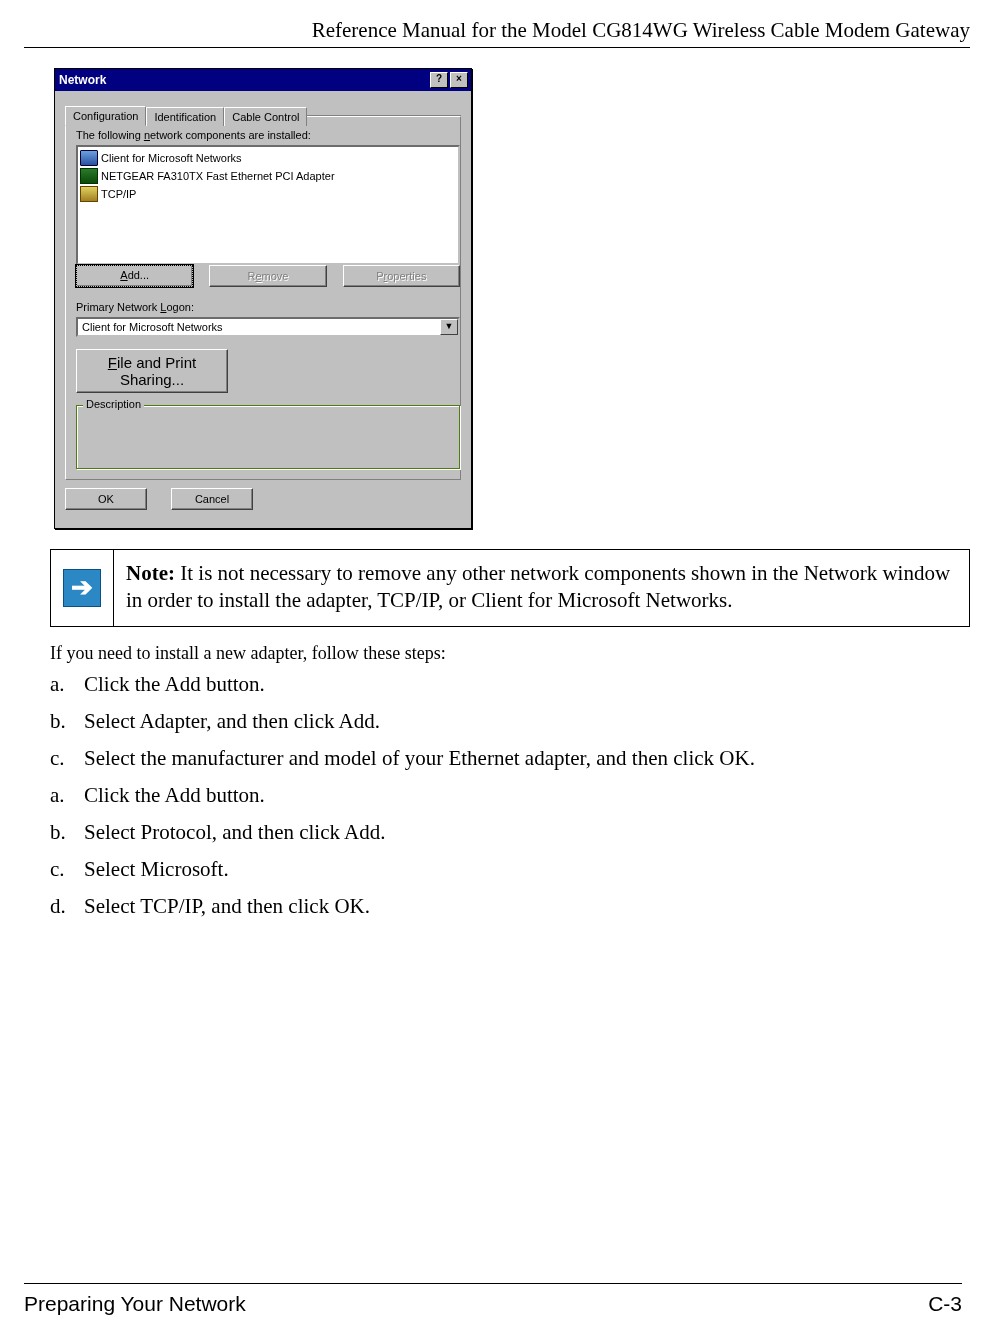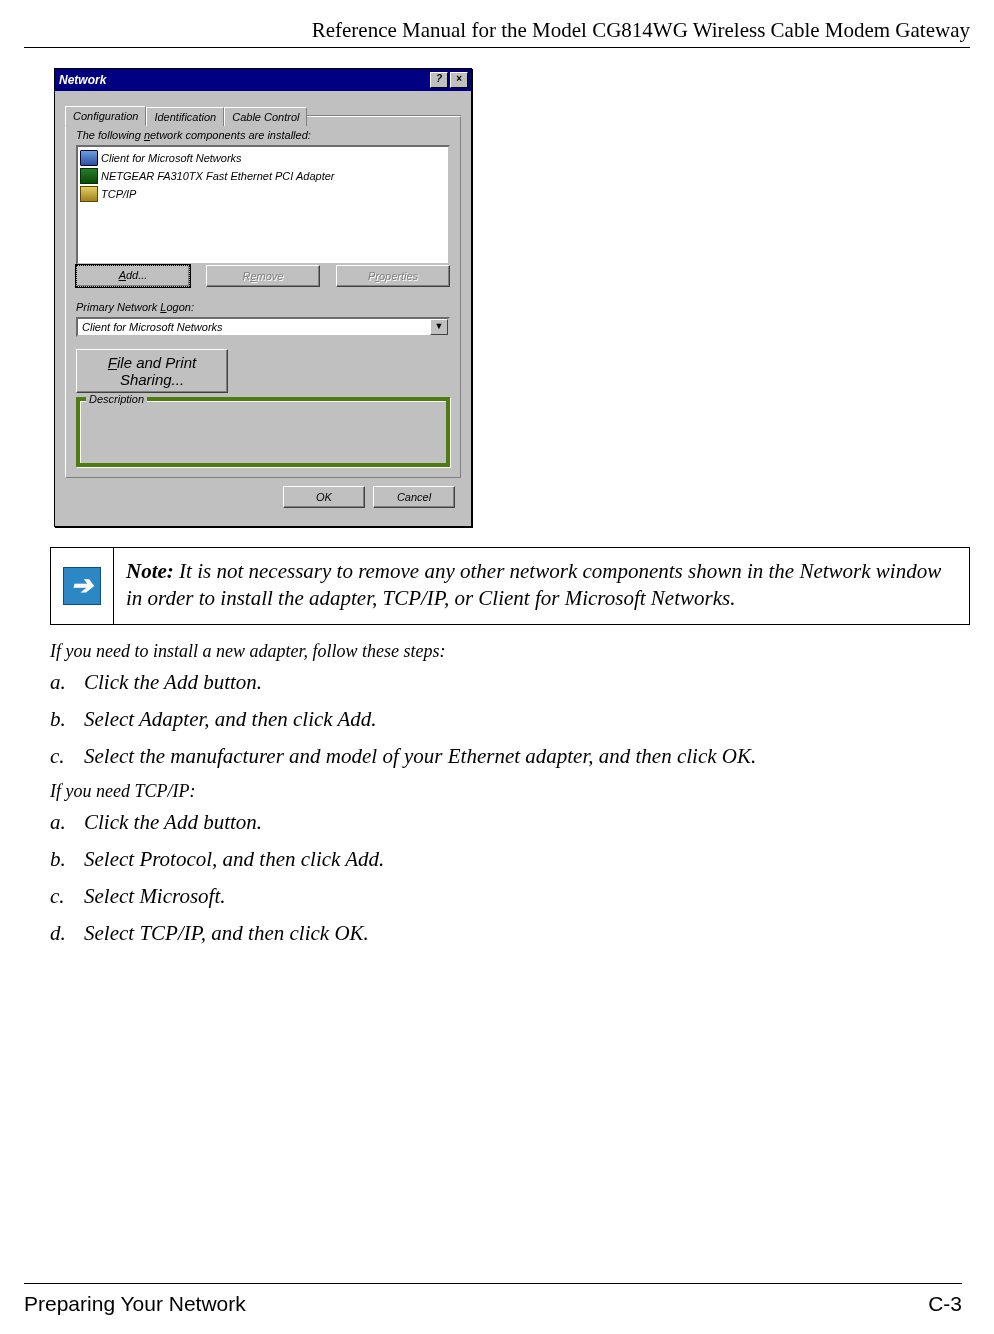--- a/index.html
+++ b/index.html
@@ -18,21 +18,20 @@
     font-size: 21px;
     padding: 18px 24px 4px 0;
   }
   .header-rule {
     border: none;
     border-top: 1.5px solid #000;
     margin: 0 24px 0 24px;
   }
   .content {
     padding: 20px 24px 0 50px;
-    font-style: italic;
   }
   .screenshot-wrap {
     margin-left: 4px;
     margin-bottom: 14px;
   }
   
   .win-dialog {
     width: 416px;
     background: #c0c0c0;
     border: 1px solid #000;
@@ -71,21 +70,21 @@
     margin-right:0px;
     position: relative;
     top:11px;
     font-size:11px;
   }
   .tab.active { background:#c0c0c0; border-bottom:1px solid #c0c0c0; font-weight:normal;}
   .tab-panel {
     border:1px solid #fff;
     border-top:1px solid #fff;
     border-right-color:#808080; border-bottom-color:#808080;
-    padding:12px 10px 10px 10px;
+    padding:12px 0 10px 10px;
     background:#c0c0c0;
   }
   .label { margin-bottom:4px; }
   .listbox {
     background:#fff;
     border:2px inset #c0c0c0;
     height:112px;
     padding:2px;
     overflow:hidden;
   }
@@ -123,30 +122,30 @@
   .fps-btn {
     width:150px; margin-top:12px;
     text-align:center; padding:4px 0;
     background:#c0c0c0;
     border:1px solid #fff;
     border-right-color:#404040; border-bottom-color:#404040;
     box-shadow: inset -1px -1px 0 #808080;
     font-size:15px;
   }
   .groupbox {
-    margin-top:4px;
-    border:4px solid #4d7c0f;
+    margin-top:12px;
+    border:1px solid #4d7c0f;
     box-shadow: inset 1px 1px 0 #fff, 1px 1px 0 #fff;
     height:62px; position:relative;
   }
   .groupbox-title {
     position:absolute; top:-8px; left:6px;
     background:#c0c0c0; padding:0 3px;
   }
-  .dlg-footer { display:flex; justify-content:flex-end; gap:8px; padding:8px 6px 8px 0;}
+  .dlg-footer { display:flex; justify-content:flex-start; gap:24px; padding:8px 6px 8px 0;}
   .dlg-footer .w9x-btn { flex:none; width:80px; }
 
   .body-text {
     font-size:21px;
     margin: 12px 0 18px 0;
     line-height:1.25;
   }
   .note-box {
     border:1px solid #000;
     display:flex;
@@ -280,21 +279,20 @@
     <li>
         <span class="marker">b.</span>
         <span>Select Adapter, and then click Add.</span>
       </li>
     <li>
         <span class="marker">c.</span>
         <span>Select the manufacturer and model of your Ethernet adapter, and then click OK.</span>
       </li>
   </ul>
 
-  <div class="step-intro">If you need TCP/IP:</div>
   <ul class="olist">
     <li>
         <span class="marker">a.</span>
         <span>Click the Add button.</span>
       </li>
     <li>
         <span class="marker">b.</span>
         <span>Select Protocol, and then click Add.</span>
       </li>
     <li>

